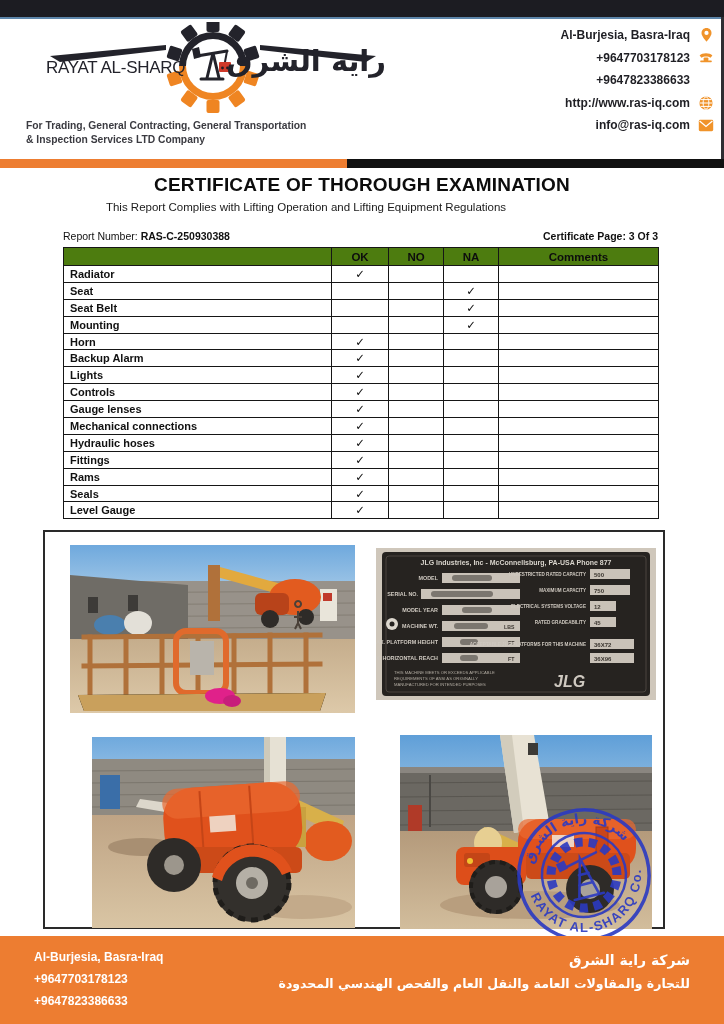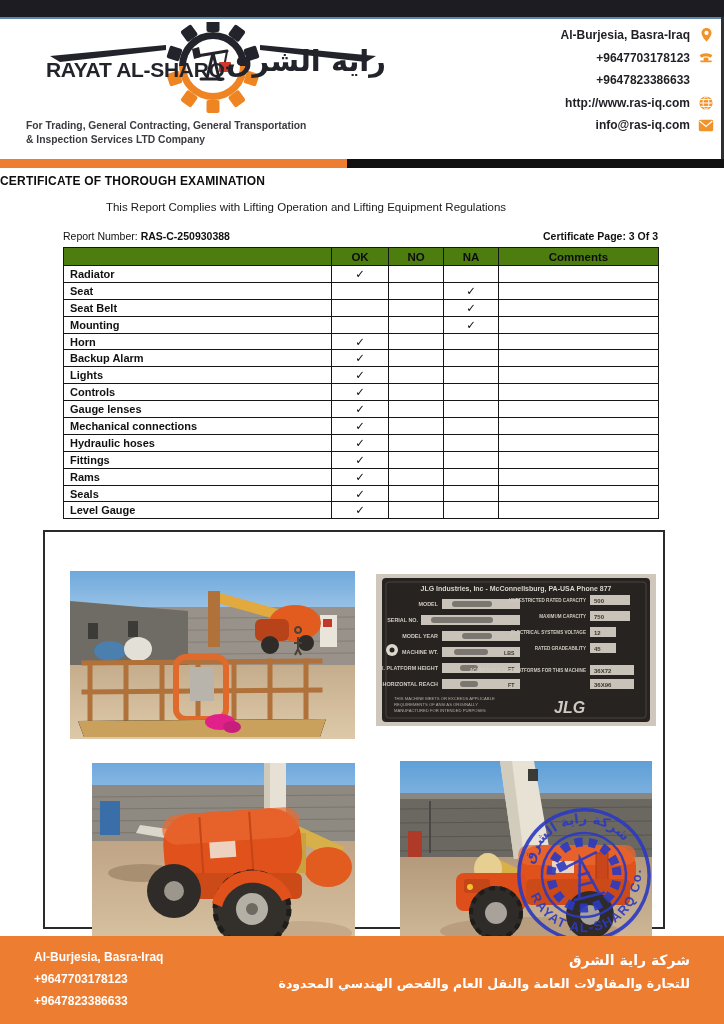--- a/index.html
+++ b/index.html
@@ -3,54 +3,54 @@
 <meta charset="utf-8">
 <style>
   html,body{margin:0;padding:0;background:#e9e9e9;}
   .page{position:relative;width:724px;height:1024px;background:#fff;overflow:hidden;
         font-family:"Liberation Sans",sans-serif;color:#111;}
   
   .topbar{position:absolute;left:0;top:0;width:724px;height:17px;background:#1c1c22;border-bottom:2px solid #5d86ab;}
   .edge-line{position:absolute;right:0;top:17px;width:3px;height:142px;background:#2e2e33;}
   
   .logo-wrap{position:absolute;left:38px;top:22px;width:352px;height:96px;}
-  .logo-en{position:absolute;left:8px;top:36px;font-size:21px;font-weight:700;letter-spacing:-0.3px;color:#23232b;}
+  .logo-en{position:absolute;left:8px;top:36px;font-size:17px;font-weight:400;letter-spacing:-0.3px;color:#23232b;}
   .logo-ar{position:absolute;right:4px;top:22px;font-size:29px;font-weight:700;color:#23232b;
            font-family:"DejaVu Sans","Liberation Sans",sans-serif;direction:rtl;}
   .tagline{position:absolute;left:26px;top:119px;width:352px;text-align:left;
            font-size:10.3px;font-weight:700;color:#3b3b41;line-height:13.5px;}
   
   .contacts{position:absolute;right:10px;top:24px;width:240px;}
   .contact-row{display:flex;justify-content:flex-end;align-items:center;height:22.5px;gap:8px;}
   .contact-row .txt{font-size:12px;font-weight:600;color:#1f1f24;}
   .contact-row .ic{width:16px;height:16px;flex:0 0 16px;display:flex;align-items:center;justify-content:center;}
   
   .divider{position:absolute;left:0;top:159px;width:724px;height:9px;background:#111;}
   .divider .orange{position:absolute;left:0;top:0;width:347px;height:9px;background:#ED7D31;}
   
-  .title{position:absolute;left:0;top:174px;width:724px;text-align:left;
-         font-size:12px;font-weight:800;color:#0d0d0d;letter-spacing:.2px;}
+  .title{position:absolute;left:0;top:174px;width:724px;text-align:center;
+         font-size:19px;font-weight:800;color:#0d0d0d;letter-spacing:.2px;}
   .subtitle{position:absolute;left:0;top:201px;width:612px;text-align:center;
             font-size:11.5px;font-weight:500;color:#1a1a1a;}
   .report-row{position:absolute;left:63px;top:230px;width:595px;display:flex;
               justify-content:space-between;font-size:10.5px;color:#111;}
   .report-row b{font-weight:800;}
   .report-right{font-weight:700;text-align:right;}
   
   .insp{position:absolute;left:63px;top:247px;width:595px;border-collapse:collapse;table-layout:fixed;}
   .insp th,.insp td{border:1px solid #161616;overflow:hidden;white-space:nowrap;}
   .insp th{background:#4d7c0f;font-size:11.5px;font-weight:800;height:17px;padding:0;color:#0d0d0d;}
   .insp td{height:15.9px;font-size:11px;padding:0 2px;}
   .insp td.item{font-weight:700;padding-left:6px;}
   .insp td.c{text-align:center;font-size:11.5px;}
   .col-item{width:268px}.col-ok{width:57px}.col-no{width:55px}.col-na{width:55px}.col-com{width:160px}
   
   .photo-frame{position:absolute;left:43px;top:530px;width:622px;height:399px;
                border:2px solid #2a2a2a;box-sizing:border-box;background:#fff;}
-  .photo{position:absolute;overflow:hidden;margin-top:26px;}
+  .photo{position:absolute;overflow:hidden;}
   .photo svg{display:block;}
   #photoTL{left:70px;top:545px;width:285px;height:168px;}
   #photoTR{left:376px;top:548px;width:280px;height:152px;}
   #photoBL{left:92px;top:737px;width:263px;height:191px;}
   #photoBR{left:400px;top:735px;width:252px;height:194px;}
   .stamp{position:absolute;left:513px;top:804px;width:142px;height:142px;}
   
   .footer{position:absolute;left:0;top:936px;width:724px;height:88px;background:#ED7D31;}
   .footer-left{position:absolute;left:34px;top:10px;color:#fff;font-size:12px;font-weight:700;line-height:22px;}
   .footer-right{position:absolute;right:34px;top:12px;text-align:right;color:#fff;

